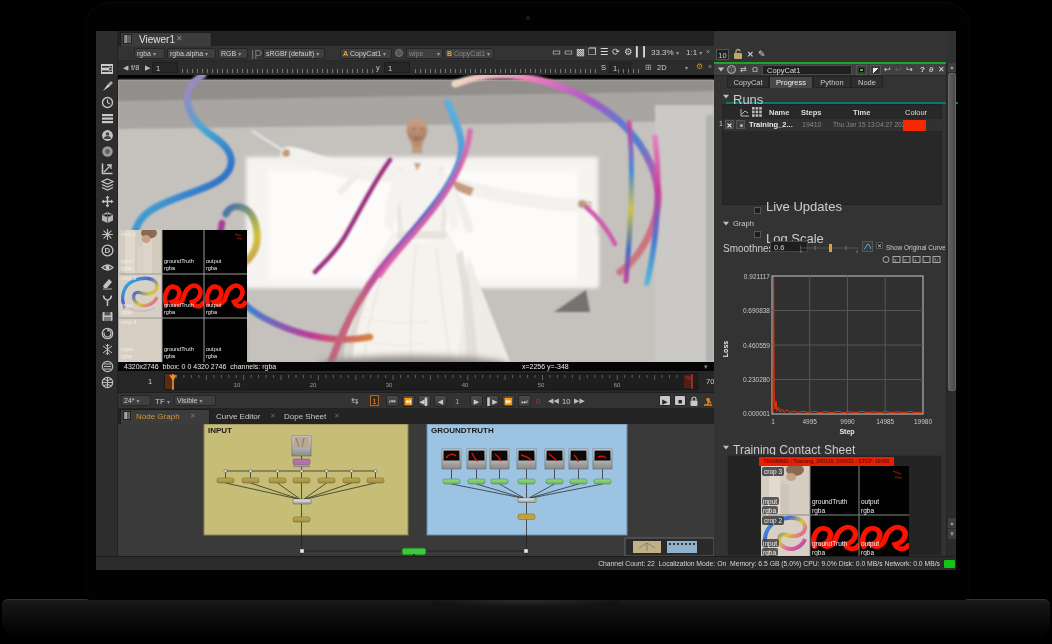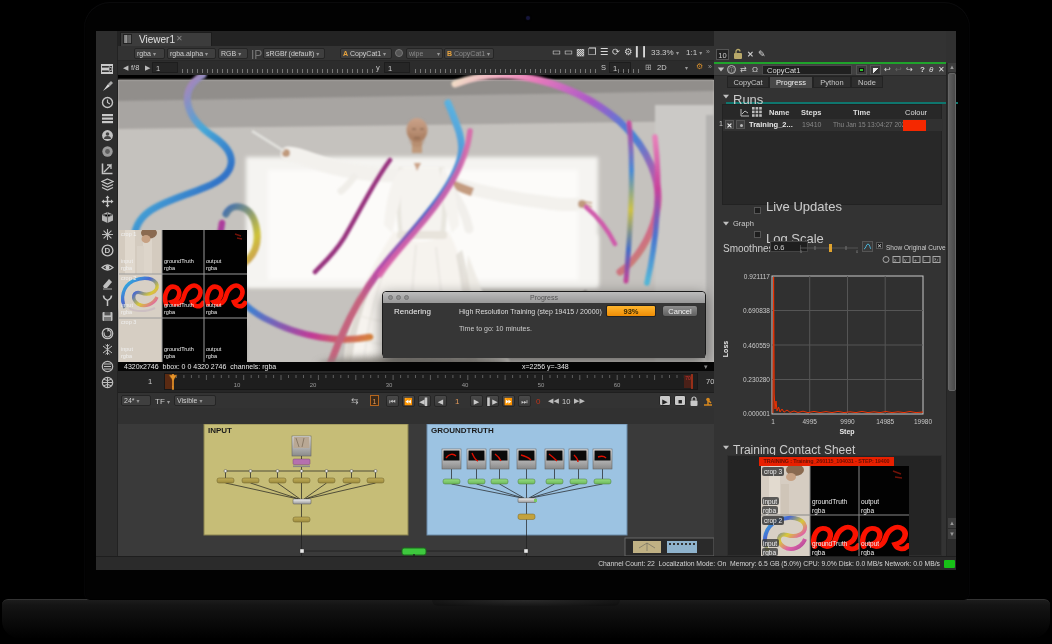--- a/index.html
+++ b/index.html
@@ -378,35 +378,20 @@
             <text x="2" y="128">rgba</text>
       <text x="45" y="121">groundTruth</text>
             <text x="45" y="128">rgba</text>
       <text x="87" y="121">output</text>
             <text x="87" y="128">rgba</text>
     </g>
   </svg>
   </div>
   </div>
 
-  <div class="a" id="dlg" style="left:286px;top:260px;width:324px;height:67px;border:1px solid #1a1a1a;border-radius:4px;box-shadow:0 4px 14px rgba(0,0,0,.5)">
-    <div class="a" style="left:0;top:0;width:322px;height:11px;border-radius:4px 4px 0 0;background:linear-gradient(#bcbcbc,#989898)">
-      <span class="a" style="left:5px;top:3px;width:5px;height:5px;border-radius:50%;background:#8e8e8e;border:.5px solid #777"></span>
-      <span class="a" style="left:13px;top:3px;width:5px;height:5px;border-radius:50%;background:#8e8e8e;border:.5px solid #777"></span>
-      <span class="a" style="left:21px;top:3px;width:5px;height:5px;border-radius:50%;background:#8e8e8e;border:.5px solid #777"></span>
-      <span class="a" style="left:0;top:2px;width:100%;text-align:center;font-size:7px;color:#555">Progress</span>
-    </div>
-    <div class="a" style="left:0;top:11px;width:322px;height:55px;background:#363636">
-      <span class="a" style="left:11px;top:4px;font-size:8px;color:#eee">Rendering</span>
-      <span class="a" style="left:76px;top:5px;font-size:7px;color:#ddd">High Resolution Training (step 19415 / 20000)</span>
-      <span class="a" style="left:76px;top:22px;font-size:7px;color:#ccc">Time to go: 10 minutes.</span>
-      <div class="a" style="left:223px;top:2px;width:50px;height:12px;background:linear-gradient(#ffb62e,#ef8d06);border:1px solid #222;border-radius:2px;text-align:center;line-height:12px;font-size:7.5px;color:#3a2800;font-weight:bold">93%</div>
-      <div class="a" style="left:279px;top:2px;width:36px;height:12px;background:linear-gradient(#8d8d8d,#606060);border:1px solid #333;border-radius:3px;text-align:center;line-height:12px;font-size:7.5px;color:#efefef">Cancel</div>
-    </div>
-  </div>
 
   <div class="a" id="vinfo">
       <span style="position:absolute;left:6px">4320x2746&nbsp;&nbsp;bbox: 0 0 4320 2746&nbsp;&nbsp;channels: rgba</span>
       <span style="position:absolute;left:404px">x=2256 y=-348</span>
       <span style="position:absolute;left:586px;color:#888">▾</span>
     </div>
 
   <div class="a" id="tl1">
     <span class="a" style="left:30px;top:6px;font-size:7.5px;color:#ccc">1</span>
     <div class="a" style="left:46px;top:2px;width:534px;height:17px;background:#1e1e1e;border:1px solid #171717">
@@ -539,20 +524,30 @@
         <path d="M3,4.5 V3 a2,2 0 0 1 4,0 V4.5" stroke="#c9c9c9" stroke-width="1.2" fill="none"></path>
       </svg>
     <svg class="a" style="left:584px;top:3px" width="12" height="11">
         <path d="M2,9 h8 M6,9 V4 l3,3" stroke="#d6881f" stroke-width="1.5" fill="none"></path>
         <circle cx="6" cy="3.5" r="1.8" fill="#d6881f"></circle>
       </svg>
     <div class="a" style="left:598px;top:1px;width:22px;height:13px;background:#3e3e3e;color:#ccc;text-align:center;line-height:13px;font-size:7.5px">70</div>
     <span class="a" style="left:608px;top:2px;color:#888;font-size:7px"></span>
   </div>
 
+  <div class="a" id="ngtabs">
+    <div class="a tab" style="left:2px;top:1px;width:90px;height:15px"></div>
+    <div class="a" style="left:5px;top:3px;width:8px;height:9px;background:linear-gradient(90deg,#888,#aaa 45%,#555 45%,#666);border:1px solid #222"></div>
+    <div class="a" style="left:18px;top:4px;font-size:8px;color:#d6973a">Node Graph</div>
+    <div class="a" style="left:72px;top:4px;font-size:7px;color:#777">✕</div>
+    <div class="a" style="left:98px;top:4px;font-size:8px;color:#c9c9c9">Curve Editor</div>
+    <div class="a" style="left:152px;top:4px;font-size:7px;color:#666">✕</div>
+    <div class="a" style="left:166px;top:4px;font-size:8px;color:#c9c9c9">Dope Sheet</div>
+    <div class="a" style="left:216px;top:4px;font-size:7px;color:#666">✕</div>
+  </div>
 
   <div class="a" id="ng">
   <svg width="596" height="132" viewBox="0 0 596 132">
     <defs>
       <linearGradient id="oliveN" x1="0" y1="0" x2="0" y2="1">
             <stop offset="0" stop-color="#c0ac56"></stop>
             <stop offset="1" stop-color="#9d8c3e"></stop>
           </linearGradient>
       <linearGradient id="greenN" x1="0" y1="0" x2="0" y2="1">
             <stop offset="0" stop-color="#95dc82"></stop>

